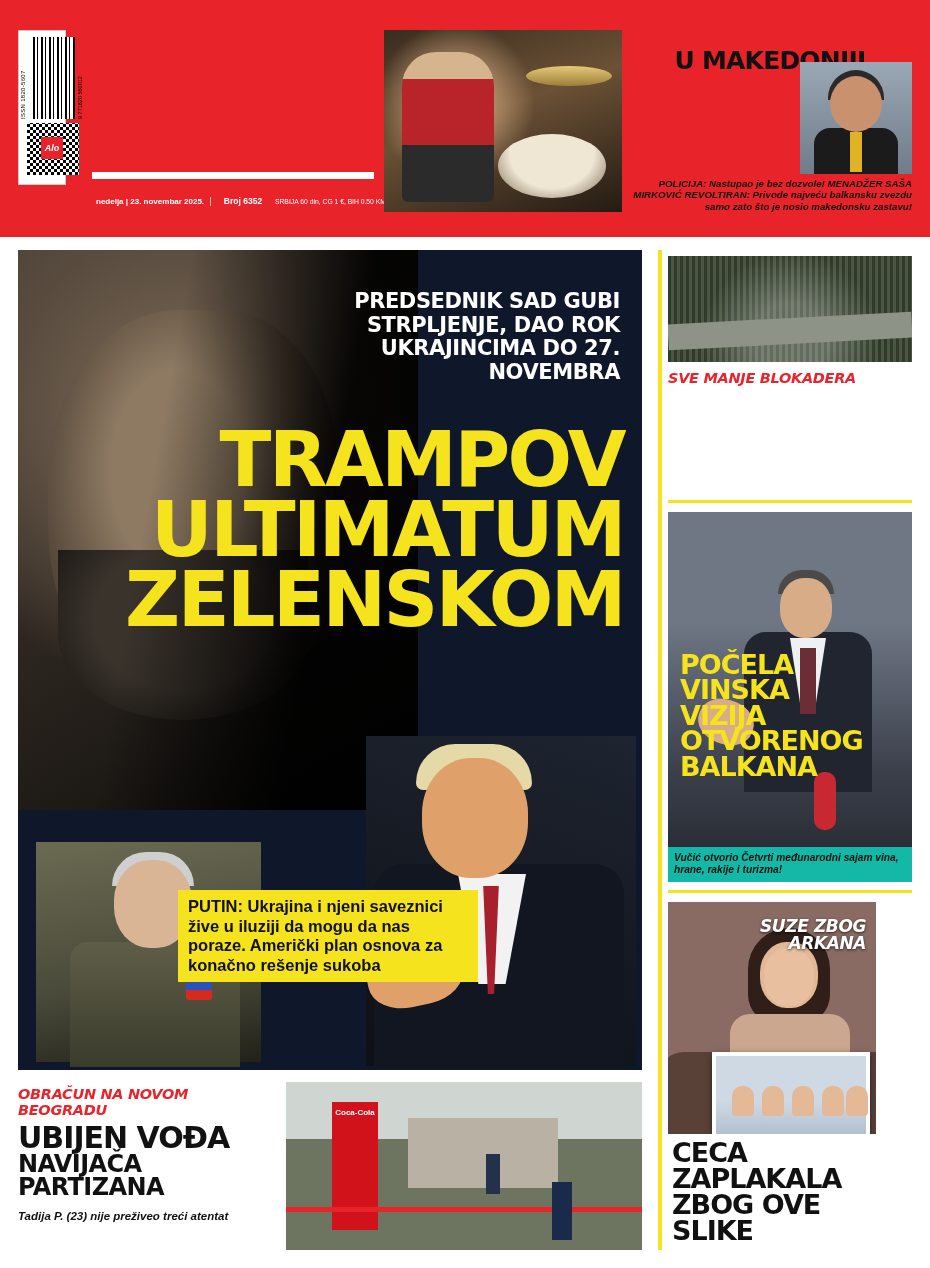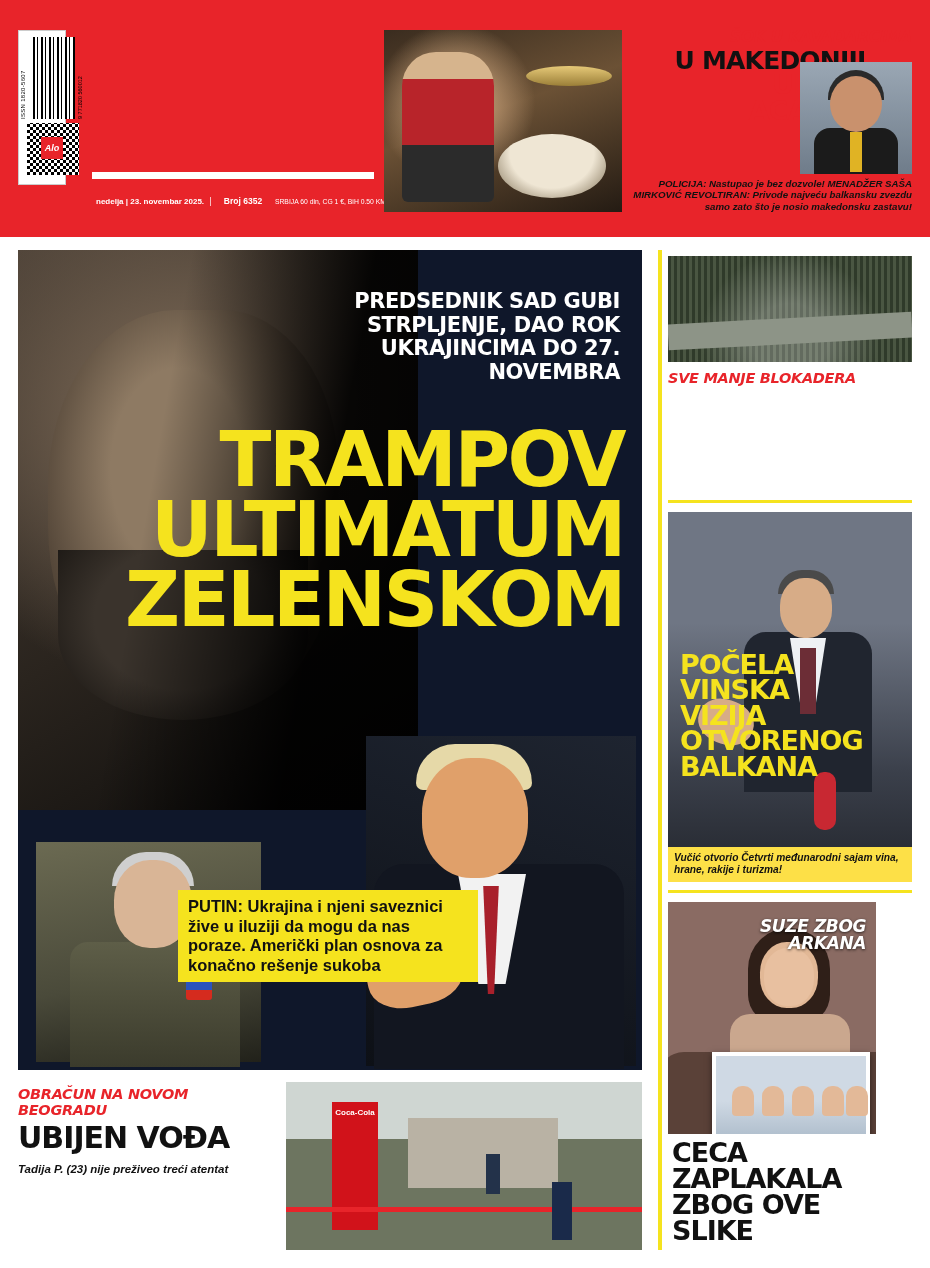--- a/index.html
+++ b/index.html
@@ -323,21 +323,21 @@
   }
   .r2 .vuc-tie { position:absolute; left:132px; top:136px; width:16px; height:66px; background:#6c2d36; }
   .r2 .mic { position:absolute; left:146px; bottom:52px; width:22px; height:58px; background:#c82832; border-radius:10px; }
   .r2 .hand { position:absolute; left:30px; top:188px; width:56px; height:44px; border-radius:46%; background:#d7ac87; transform:rotate(20deg); }
   .r2-title {
     position:absolute; left:12px; top:140px; width:150px;
     font-family:"DejaVu Sans", sans-serif;
     font-size:27px; font-weight:900; color:#f5e31e; line-height:.94; letter-spacing:-1px;
   }
   .r2-sub {
-    position:absolute; left:0; bottom:0; width:244px; background:#fde047; padding:5px 6px 6px 6px;
+    position:absolute; left:0; bottom:0; width:244px; background:#14b8a6; padding:5px 6px 6px 6px;
     font-size:10.2px; font-weight:bold; font-style:italic; color:#111; line-height:1.2;
   }
   .r3 {
     position:absolute; left:668px; top:902px; width:208px; height:348px; overflow:hidden;
     background:#6b4a44;
   }
   .r3 .room {
     position:absolute; inset:0;
     background: linear-gradient(180deg,#8a6b63 0 45%, #5b4440 100%);
   }
@@ -453,20 +453,21 @@
         <span class="lead-label">PUTIN:</span>
         <span>Ukrajina i njeni saveznici žive u iluziji da mogu da nas poraze. Američki plan osnova za konačno rešenje sukoba</span>
       </div>
     </div>
   </div>
 
   <div class="bl">
     <div class="bl-text">
       <div class="bl-kicker">OBRAČUN NA NOVOM BEOGRADU</div>
       <div class="bl-h1">UBIJEN VOĐA</div>
+      <div class="bl-h2">NAVIJAČA PARTIZANA</div>
       <div class="bl-sub">Tadija P. (23) nije preživeo treći atentat</div>
     </div>
     <div class="bl-photo">
       <div class="sky"></div>
       <div class="bld"></div>
       <div class="ppl"></div>
       <div class="coke">Coca-Cola</div>
       <div class="tape"></div>
       <div class="cop"></div>
     </div>

